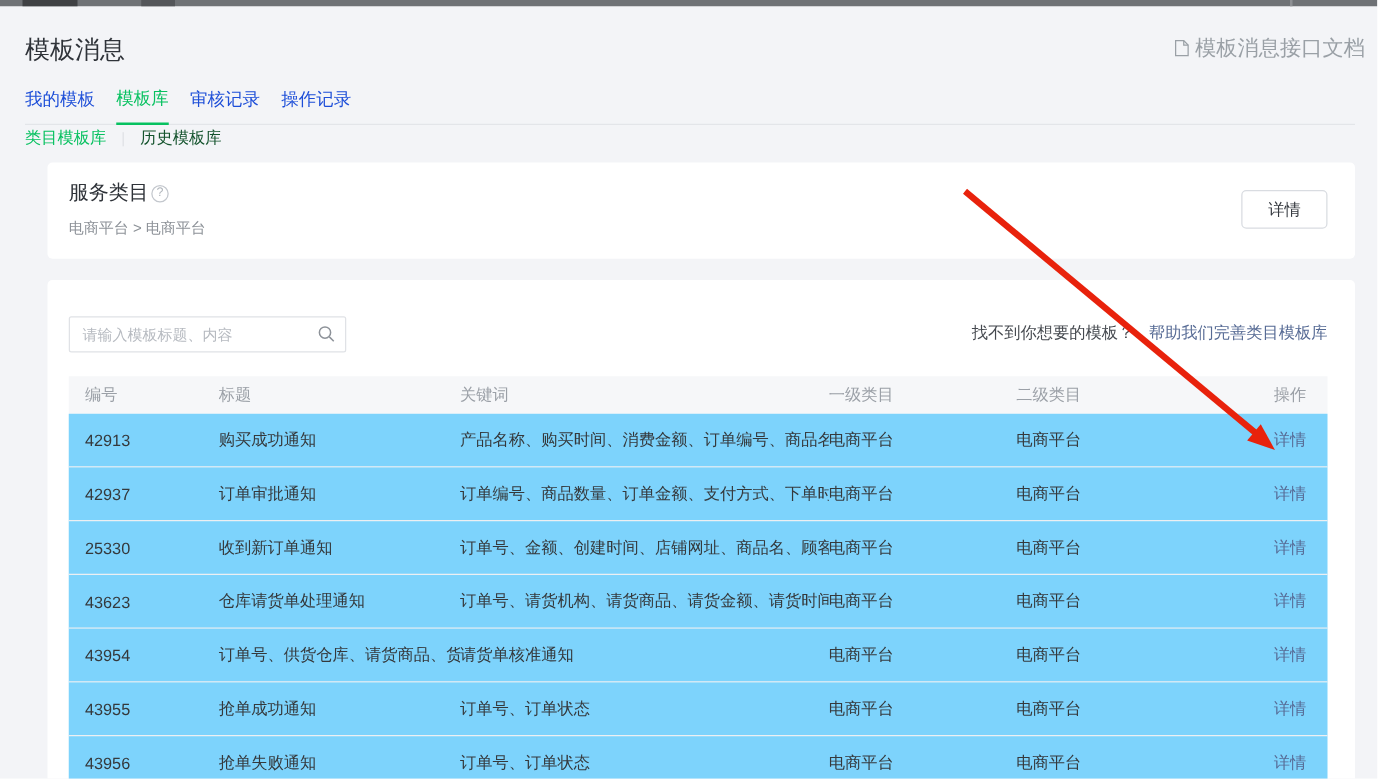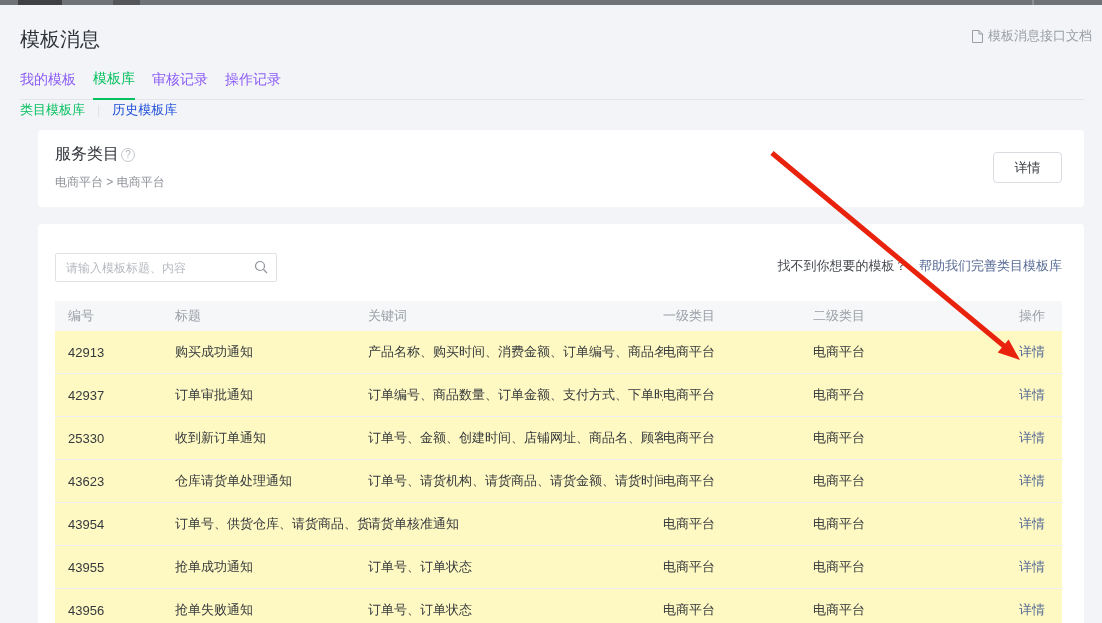--- a/index.html
+++ b/index.html
@@ -8,27 +8,27 @@
 
   
   .chrome { position:absolute; left:0; top:0; width:1102px; height:5px; background:#6f7276; }
   .chrome .seg1 { position:absolute; left:18px; top:0; width:44px; height:5px; background:#3f4144; }
   .chrome .seg2 { position:absolute; left:113px; top:0; width:27px; height:5px; background:#54565a; }
   .chrome .seg3 { position:absolute; left:1032px; top:0; width:2px; height:5px; background:#8d8f93; }
 
   
   .page-title { position:absolute; left:20px; top:26px; font-size:20px; font-weight:500; color:#2f3339; }
   .doc-link { position:absolute; right:10px; top:27px; display:flex; align-items:center; gap:4px;
-              font-size:13px; color:#9aa0a6; cursor:pointer; }
+              font-size:17px; color:#9aa0a6; cursor:pointer; }
   .tabs { position:absolute; left:20px; top:66px; width:1064px; display:flex; gap:17px;
           border-bottom:1px solid #e3e5e9; align-items:flex-end; }
-  .tab { font-size:14px; color:#8b5cf6; padding:4px 0 10px; cursor:pointer; }
+  .tab { font-size:14px; color:#1d4ed8; padding:4px 0 10px; cursor:pointer; }
   .tab.active { color:#07c160; border-bottom:2px solid #07c160; margin-bottom:-1px; }
   .subtabs { position:absolute; left:20px; top:101px; display:flex; align-items:center; gap:12px; font-size:13px; }
-  .subtab { color:#1d4ed8; cursor:pointer; }
+  .subtab { color:#14532d; cursor:pointer; }
   .subtab.active { color:#07c160; font-weight:500; }
   .subtab-sep { color:#dfe1e5; font-size:12px; }
 
   
   .card1 { position:absolute; left:38px; top:130px; width:1046px; height:77px; background:#fff; border-radius:4px; }
   .sc-title { position:absolute; left:17px; top:14px; font-size:16px; color:#2f3339; display:flex; align-items:center; gap:2px; }
   .q-icon { display:inline-block; width:14px; height:14px; border:1px solid #c3c7cd; border-radius:50%;
             color:#b0b5bb; font-size:10px; line-height:12px; text-align:center; }
   .sc-bc { position:absolute; left:17px; top:44px; font-size:12px; color:#8d9298; }
   .detail-btn { position:absolute; right:22px; top:22px; width:69px; height:31px; background:#fff;
@@ -44,21 +44,21 @@
   .search-icon { position:absolute; right:9px; top:7px; }
   .help-line { position:absolute; right:22px; top:33px; font-size:13px;margin-left:22px; }
   .help-prefix { color:#45494f; }
   .help-link { color:#576b95; margin-left:8px; cursor:pointer; }
 
   
   .table { position:absolute; left:17px; top:77px; width:1007px; }
   .thead, .trow { display:grid; grid-template-columns:107px 193px 295px 150px 206px 1fr;
                   padding-left:13px; align-items:center; }
   .thead { height:30px; background:#f6f7f9; color:#9ba0a7; font-size:13px; }
-  .trow { height:43px; border-bottom:1px solid #edeff2; color:#35393c; font-size:13px; background:#fef9c3; }
+  .trow { height:43px; border-bottom:1px solid #edeff2; color:#35393c; font-size:13px; background:#7dd3fc; }
   .cell { white-space:nowrap; overflow:hidden; padding-right:10px; }
   .action-link { color:#576b95; cursor:pointer; text-decoration:none; }
 
   
   .arrow-overlay { position:absolute; left:0; top:0; pointer-events:none; }
 </style>
 </head>
 <body>
 
 <div class="page">

